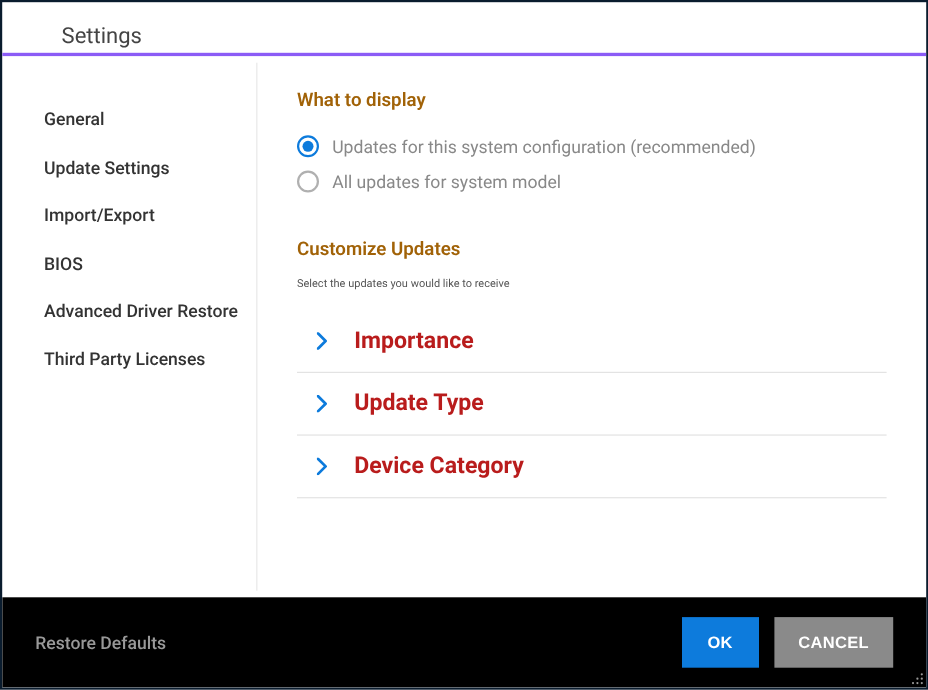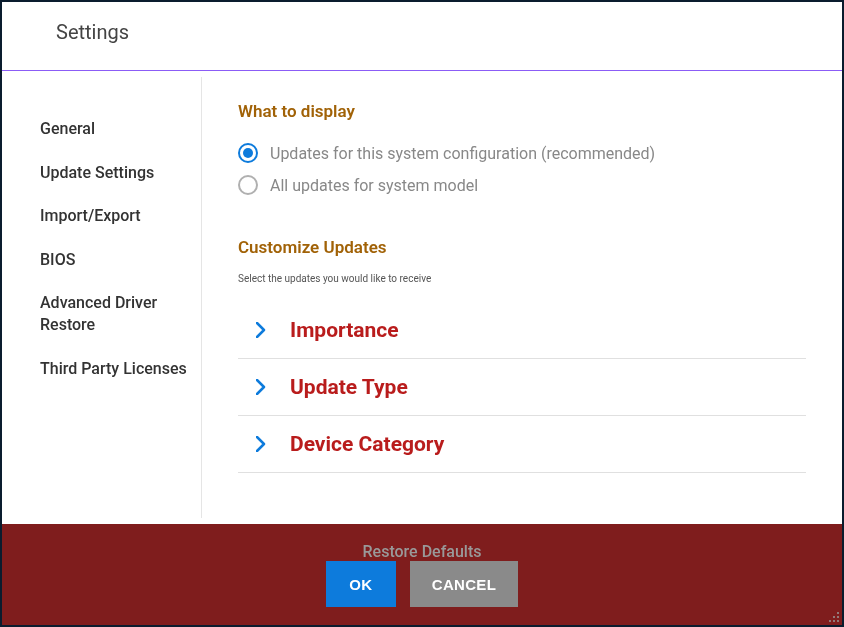--- a/index.html
+++ b/index.html
@@ -11,35 +11,35 @@
       font-family: -apple-system, BlinkMacSystemFont, "Segoe UI", Roboto, "Helvetica Neue", Arial, sans-serif;
       background: #ffffff;
       width: 844px;
       height: 627px;
       border: 2px solid #0a1c2e;
       display: flex;
       flex-direction: column;
       overflow: hidden;
     }
     .header {
-      padding: 18px 0 26px 54px;
-      border-bottom: 1px solid #8b5cf6;
+      padding: 18px 0 4px 54px;
+      border-bottom: 3px solid #8b5cf6;
     }
     .header h1 {
       font-size: 20px;
       font-weight: 400;
       color: #444;
     }
     .content {
       display: flex;
       flex: 1;
       overflow: hidden;
     }
     .sidebar {
-      width: 200px;
+      width: 232px;
       padding: 30px 0 0 38px;
       border-right: 1px solid #e5e5e5;
       margin-top: 6px;
       margin-bottom: 6px;
     }
     .sidebar-item {
       font-size: 16px;
       color: #333;
       padding: 11px 0;
       cursor: pointer;
@@ -114,27 +114,26 @@
     }
     .chevron-right-icon svg {
       display: block;
     }
     .accordion-label {
       font-size: 21px;
       font-weight: 700;
       color: #b91c1c;
     }
     .footer {
-      background: #7f1d1d;
+      background: #000000;
       display: flex;
       align-items: center;
       justify-content: space-between;
       padding: 18px 30px 18px 30px;
       position: relative;
-      flex-direction: column;
     }
     .restore-link {
       font-size: 16px;
       color: #999;
       cursor: pointer;
       font-weight: 500;
     }
     .footer-buttons {
       display: flex;
       gap: 14px;

